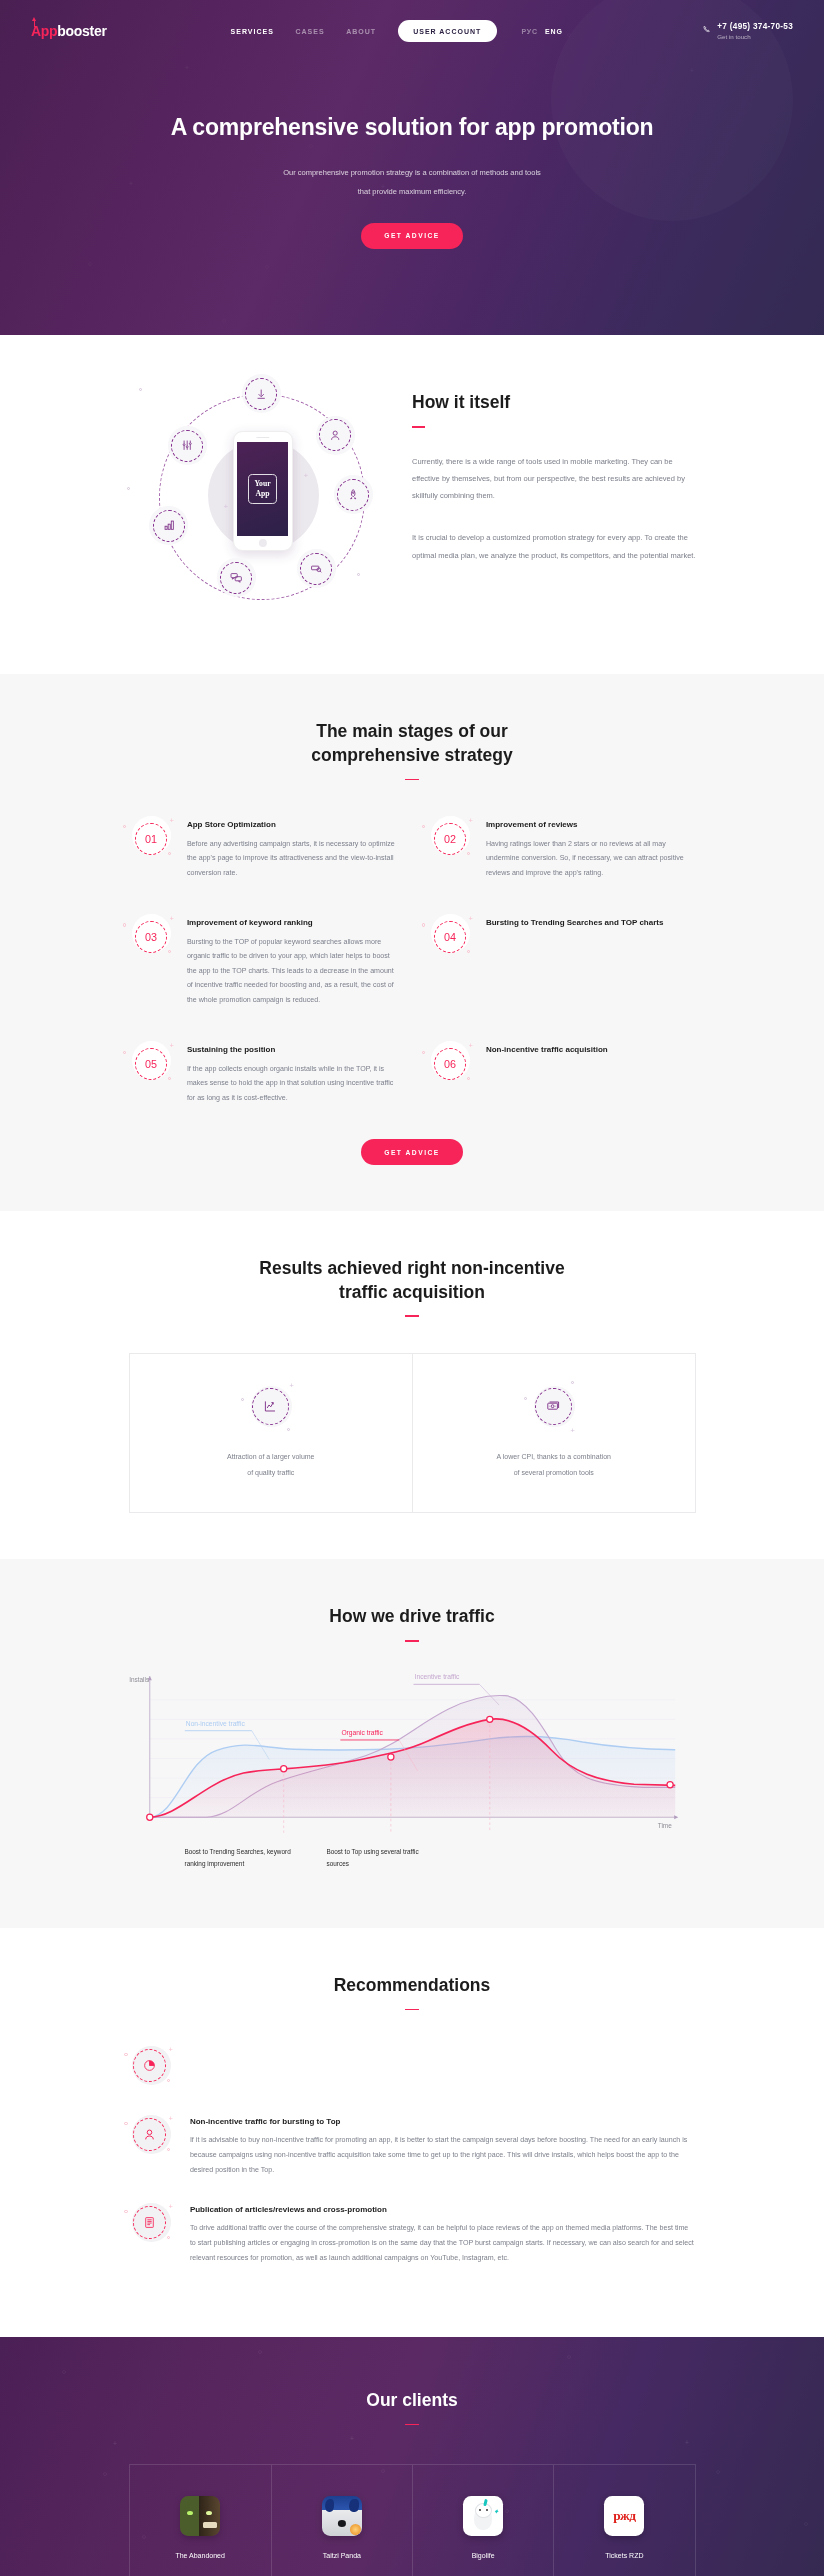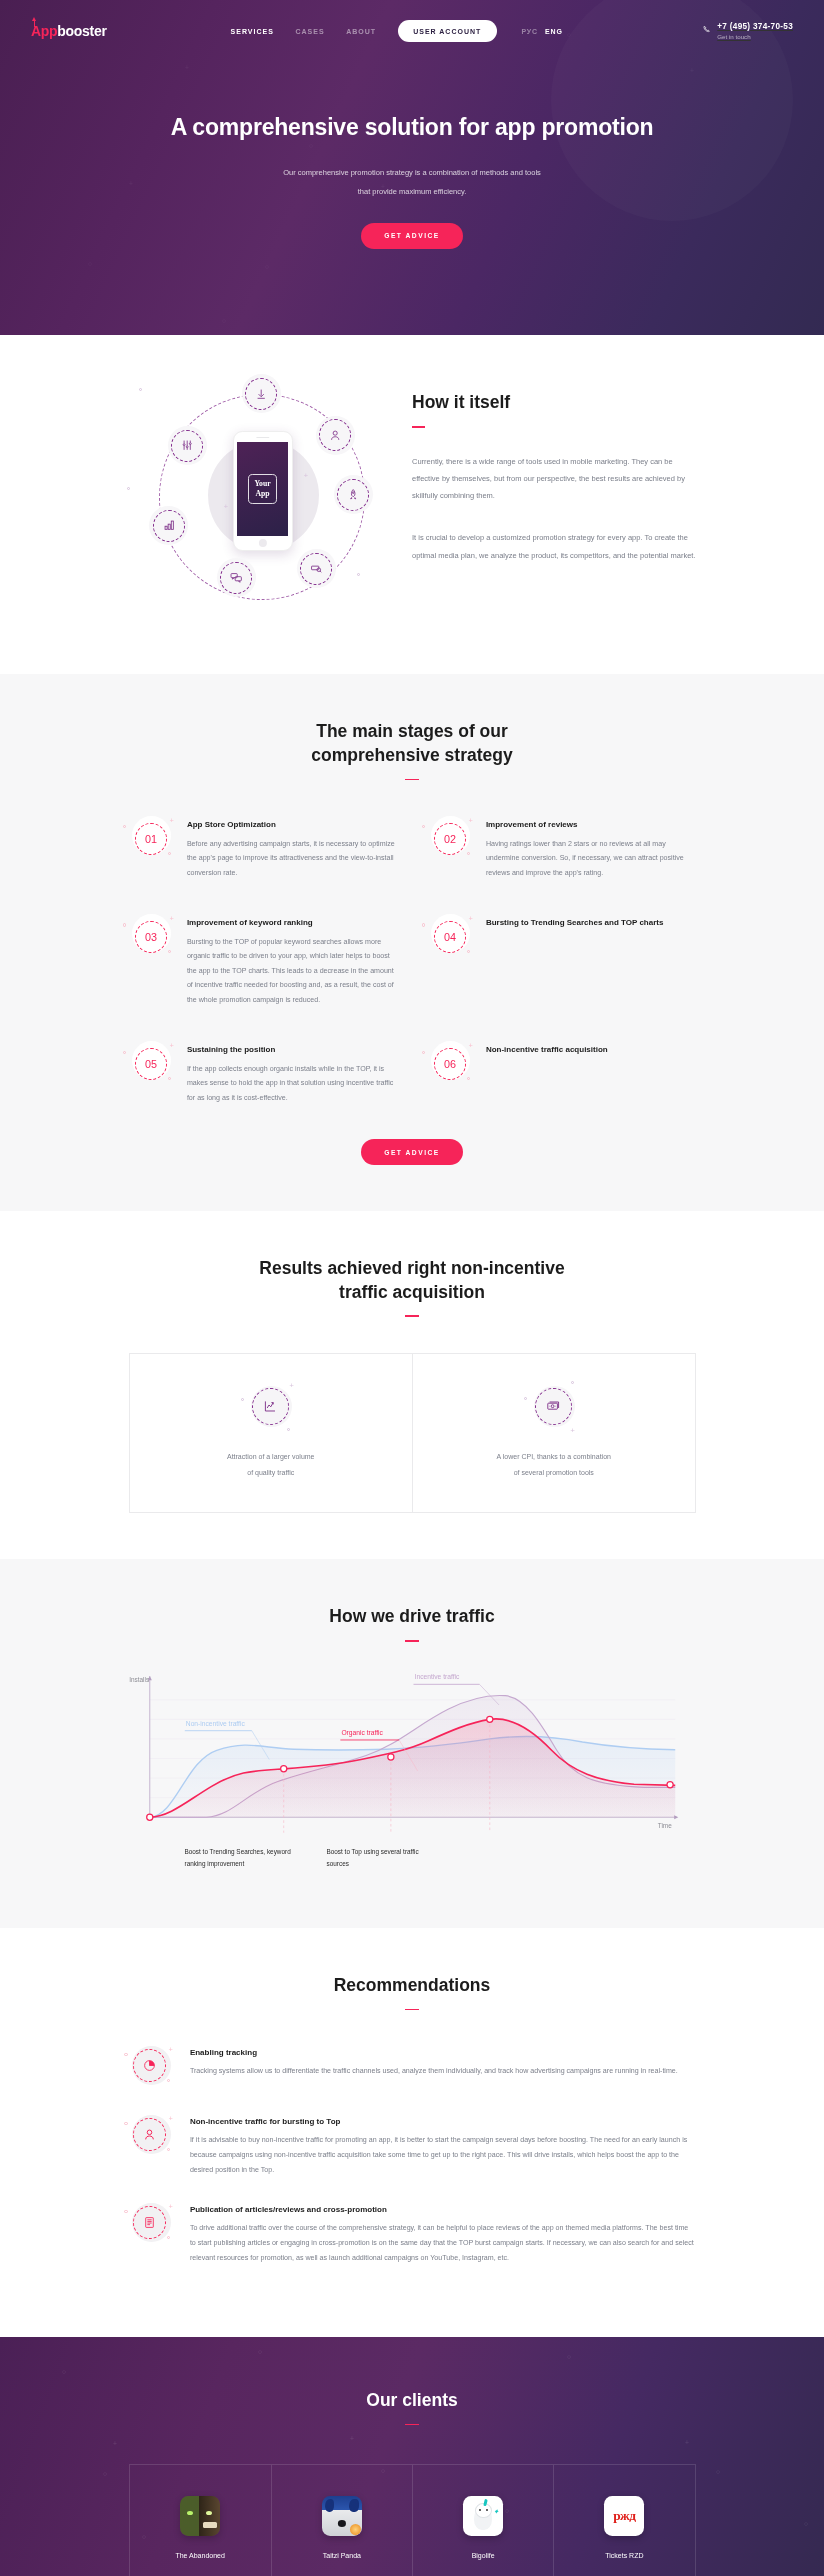--- a/index.html
+++ b/index.html
@@ -68,21 +68,21 @@
     font-size: 7px; font-weight: bold; letter-spacing: 1px;
     cursor: pointer; white-space: nowrap;
   }
   .lang { display: flex; gap: 7.2px; align-items: center; margin-left: 3.1px; }
   .lang .off { color: rgba(255,255,255,.42); font-size: 7px; font-weight: bold; letter-spacing: 0.8px; cursor: pointer;}
   .lang .on { color: #fff; font-size: 7px; font-weight: bold; letter-spacing: 0.8px; cursor: pointer;}
   .phone-block {
     margin-left: auto; display: flex; align-items: center; gap: 5.2px;
   }
   .phone-icon { width: 10.3px; height: 11.3px; color: #fff; }
-  .phone-text { display: flex; flex-direction: column; text-decoration: underline; }
+  .phone-text { display: flex; flex-direction: column; }
   .phone-num { color: #fff; font-size: 8.2px; font-weight: bold; letter-spacing: 0.3px; white-space: nowrap; }
   .phone-sub { color: rgba(255,255,255,.6); font-size: 6.2px; margin-top: 2.6px; }
 
   .hero-body {
     position: relative; z-index: 4;
     text-align: center;
     padding-top: 52px;
   }
   .hero-title {
     color: #fff; font-size: 23px; font-weight: bold; letter-spacing: -0.2px;
@@ -717,24 +717,20 @@
           <div class="rec-icon-wrap">
             <div class="rec-icon-bg"></div>
             <div class="rec-icon">
               <svg viewBox="0 0 24 24" fill="none" stroke="currentColor" stroke-width="1.6">
                   <circle cx="12" cy="12" r="9"></circle>
                   <path d="M12 12V3a9 9 0 0 1 9 9z" fill="currentColor" stroke="none"></path>
                   <path d="M12 3v9h9"></path>
                 </svg>
             </div>
           </div>
-          <div class="rec-body">
-            <div class="rec-title">Enabling tracking</div>
-            <div class="rec-desc">Tracking systems allow us to differentiate the traffic channels used, analyze them individually, and track how advertising campaigns are running in real-time.</div>
-          </div>
         </div>
 
         <div class="rec">
           <i class="deco-dot-pink"></i>
             <i class="deco-plus-pink">+</i>
             <i class="deco-dot-pink2"></i>
           <div class="rec-icon-wrap">
             <div class="rec-icon-bg"></div>
             <div class="rec-icon">
               <svg viewBox="0 0 24 24" fill="none" stroke="currentColor" stroke-width="1.8">

